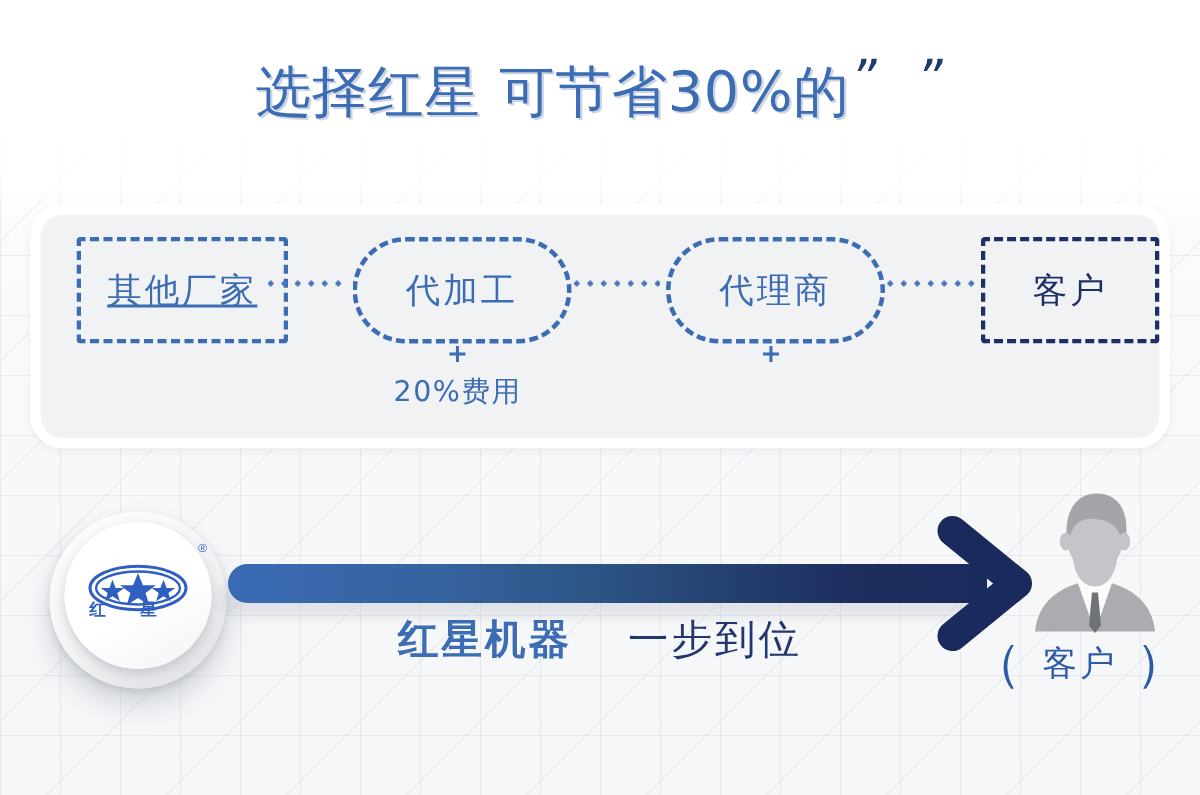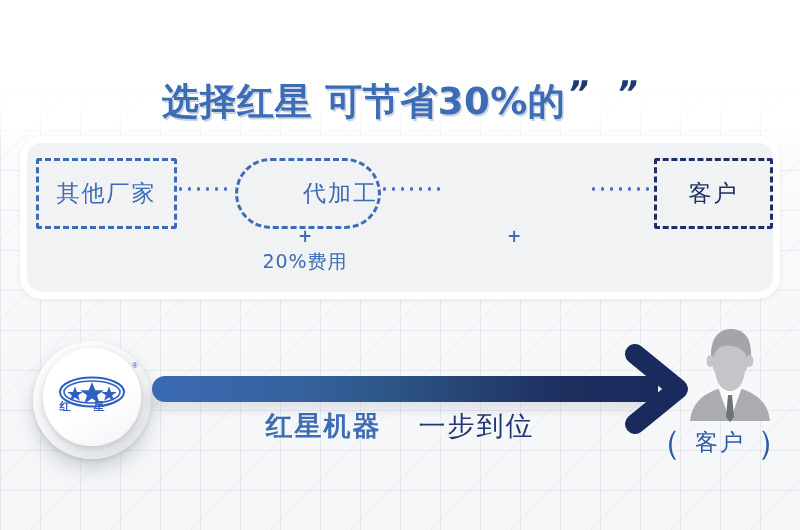--- a/index.html
+++ b/index.html
@@ -31,21 +31,21 @@
     background:linear-gradient(180deg,#fff 0%,#fff 62%,rgba(255,255,255,.55) 100%);
     pointer-events:none;
   }
 
   
   .headline{
     position:absolute;left:0;top:30px;width:800px;height:64px;
     display:flex;align-items:center;justify-content:center;
     white-space:nowrap;
     font-family:"DejaVu Sans","Liberation Sans",sans-serif;
-    font-weight:bold;font-size:37px;letter-spacing:.5px;margin-top:40px;
+    font-weight:normal;font-size:37px;letter-spacing:.5px;
   }
   .h-blue{color:#3c6cb4;text-shadow:1.5px 1.5px 0 rgba(28,60,120,.22);}
   .h-navy{color:#1d3a73;text-shadow:1.5px 1.5px 0 rgba(18,34,80,.28);}
   .h-gap{display:inline-block;width:14px;}
   .h-quote{
     color:#1d3a73;font-size:34px;position:relative;top:-9px;
     letter-spacing:-2px;display:inline-block;
     transform:skewX(-8deg);
   }
   .h-quote.left{margin:0 4px 0 2px;}
@@ -63,24 +63,24 @@
   .node{
     position:absolute;display:flex;align-items:center;justify-content:center;
     color:#3c6cb4;font-family:"DejaVu Sans","Liberation Sans",sans-serif;
     font-size:23px;letter-spacing:2px;
   }
   .node.rect{
     border:3px dashed #3c6cb4;border-radius:3px;
   }
   .node.rect.navy{border-color:#1d2f66;color:#1d2f66;}
   .node.pill{
-    border:3px dashed #3c6cb4;border-radius:999px;justify-content:flex-end;
-  }
-
-  #node-factory{left:16px;top:22px;width:135px;height:65px;}
+    border:3px dashed #3c6cb4;border-radius:999px;
+  }
+
+  #node-factory{left:31px;top:22px;width:135px;height:65px;text-decoration:underline;}
   #node-oem{left:215px;top:22px;width:140px;height:65px;}
   #node-agent{left:424px;top:22px;width:140px;height:65px;}
   #node-client{left:634px;top:22px;width:113px;height:65px;}
 
   .dots{
     position:absolute;height:4px;top:51px;
     background-image:radial-gradient(circle,#4a77bb 0 1.7px,transparent 1.9px);
     background-size:9px 4px;background-repeat:repeat-x;
   }
   #dots-1{left:156px;width:55px;}
@@ -173,20 +173,23 @@
     </div>
 
     <div class="dots" id="dots-1"></div>
 
     <div class="node pill" id="node-oem">
       <span>代加工</span>
     </div>
 
     <div class="dots" id="dots-2"></div>
 
+    <div class="node pill" id="node-agent">
+      <span>代理商</span>
+    </div>
 
     <div class="dots" id="dots-3"></div>
 
     <div class="node rect navy" id="node-client">
       <span>客户</span>
     </div>
 
     <div class="fee" id="fee-oem">
       <div class="plus">+</div>
       <div class="amt">20%费用</div>

